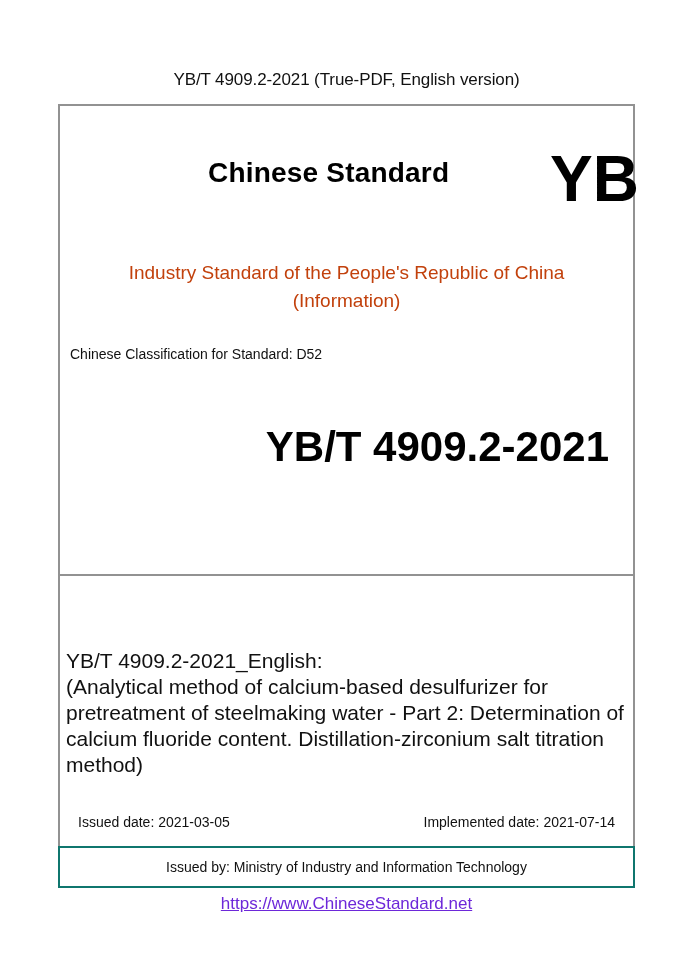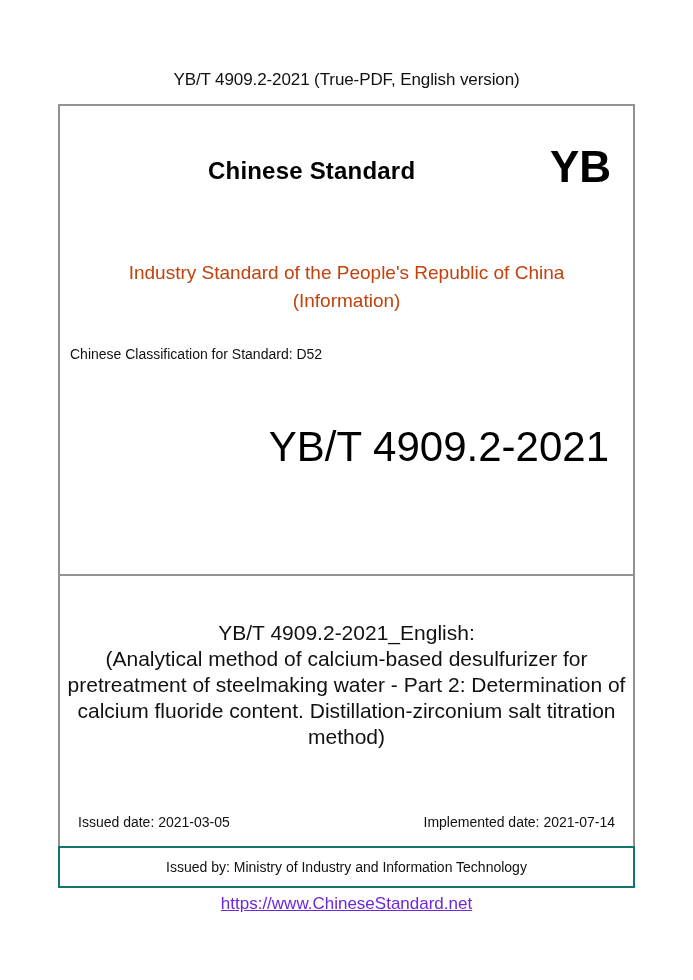--- a/index.html
+++ b/index.html
@@ -41,29 +41,29 @@
       left: 58px;
       top: 574px;
       width: 577px;
       height: 0;
       border-top: 2px solid #929292;
     }
     .cn-standard {
       position: absolute;
       left: 208px;
       top: 157px;
-      font-size: 24px;
+      font-size: 28px;
       font-weight: bold;
       letter-spacing: 0.2px;
     }
     .yb-code {
       position: absolute;
       left: 550px;
       top: 142px;
-      font-size: 44px;
+      font-size: 64px;
       font-weight: bold;
       letter-spacing: 0px;
     }
     .industry-line {
       position: absolute;
       top: 259px;
       left: 58px;
       width: 577px;
       text-align: center;
       font-size: 19px;
@@ -75,29 +75,28 @@
       left: 70px;
       top: 346px;
       font-size: 14px;
       color: #111111;
     }
     .standard-number {
       position: absolute;
       right: 84px;
       top: 423px;
       font-size: 42px;
-      font-weight: normal;
+      font-weight: bold;
       letter-spacing: 0px;
     }
     .title-block {
       position: absolute;
-      top: 620px;
+      top: 648px;
       left: 58px;
       width: 577px;
-      text-align: center;
       font-size: 21px;
       line-height: 26px;
       color: #111111;
       padding: 0 8px;
     }
     .title-block div { white-space: nowrap; }
     .issued-date {
       position: absolute;
       left: 78px;
       top: 814px;

